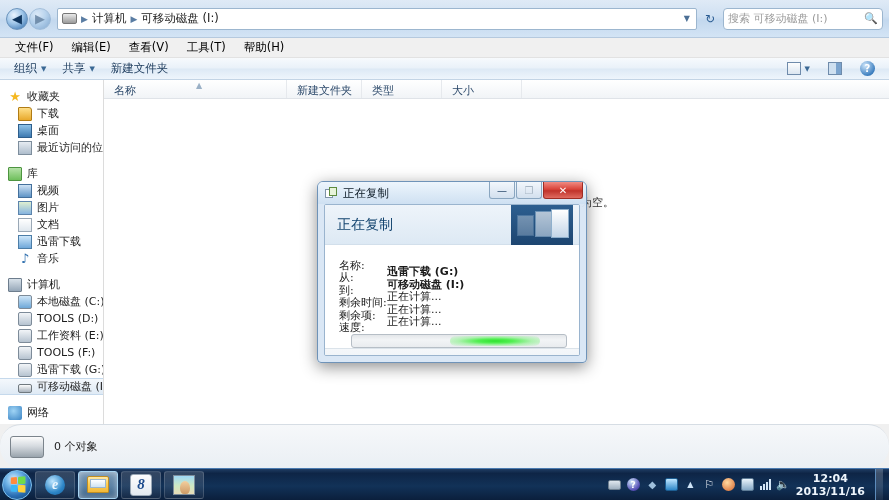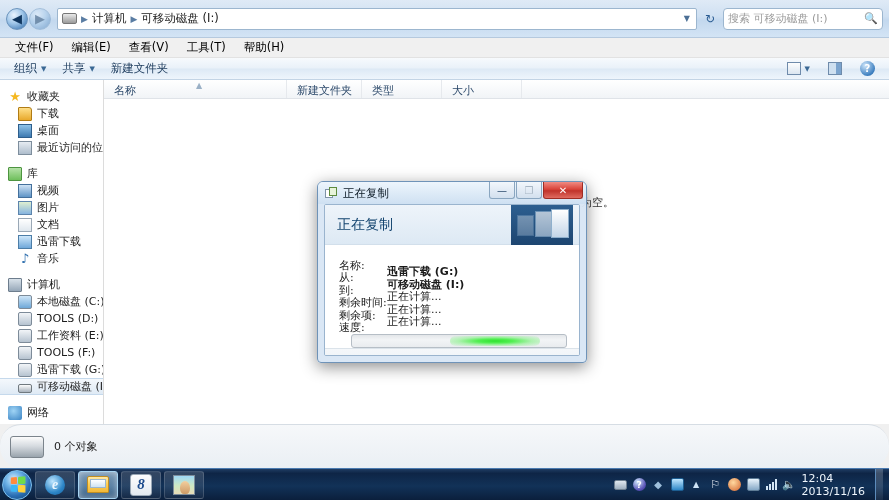--- a/index.html
+++ b/index.html
@@ -306,21 +306,21 @@
   .tricon.b1 { background: linear-gradient(to bottom,#dfe7ee,#9fb0c0); border:1px solid #6f8090; border-radius:2px; height:10px;}
   .tricon.b2 { border-radius:50%; background: radial-gradient(circle at 35% 30%,#cfe9fb,#5a54b8 65%,#2f2a84); color:#fff; font-weight:bold; font-size:9px;}
   .tricon.b3 { color:#9fc0dc; font-size:10px; }
   .tricon.b4 { background: linear-gradient(to bottom,#bfe6ff,#2e87c8); border:1px solid #1d5e92; border-radius:2px;}
   .tricon.b5 { color:#cfe4f7; font-size:8px; }
   .tricon.b6 { color:#e8eef5; font-size:11px; }
   .tricon.b7 { background: radial-gradient(circle at 40% 35%,#ffd9a0,#d2622c); border-radius:50%; }
   .tricon.b8 { background: linear-gradient(to bottom,#e9f3fb,#85a8c6); border:1px solid #5e7c96; border-radius:2px;}
   .bars { display:flex; align-items:flex-end; gap:1px; height:11px; }
   .bars i { width:2px; background:#d4e6f6; display:block; }
-  .clock { color: #eef5fc; font-size: 11px; text-align: left; line-height: 13px; padding-right: 4px; }
+  .clock { color: #eef5fc; font-size: 11px; text-align: center; line-height: 13px; padding-right: 4px; font-weight: bold; }
   .showdesk { width: 8px; height: 32px; border-left: 1px solid #5d8cbc;
     background: linear-gradient(to bottom, rgba(255,255,255,.22), rgba(255,255,255,.06)); }
 </style>
 </head>
 <body>
 
 <div id="screen">
 
   <div id="explorer">
 

